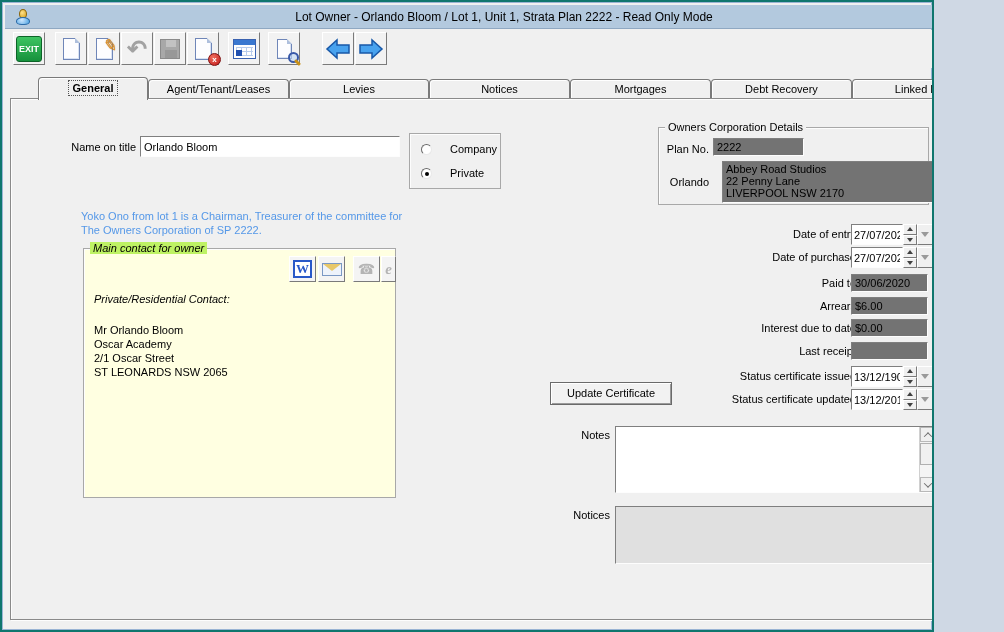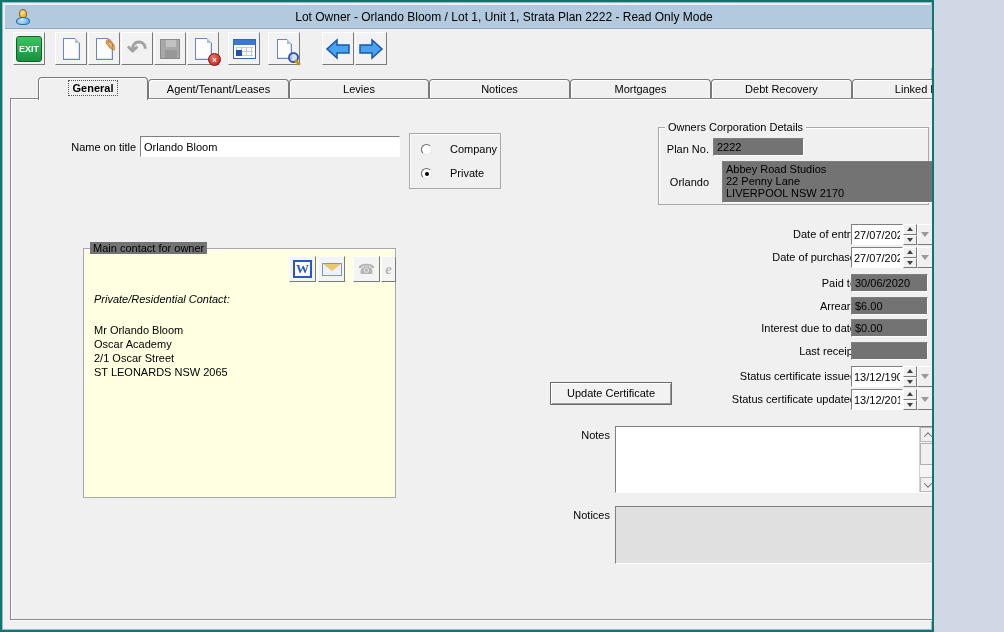--- a/index.html
+++ b/index.html
@@ -92,21 +92,21 @@
 
   .radio-row { position:absolute; display:flex; align-items:center; gap:18px; cursor:pointer; }
   .radio { width:11px; height:11px; border-radius:50%; background:#fff;
     border:1px solid; border-color:#6a6a6a #e8e8e8 #e8e8e8 #6a6a6a; position:relative; }
   .radio.checked:after { content:""; position:absolute; left:3px; top:3px; width:4px; height:4px;
     border-radius:50%; background:#000; }
 
   .info-blue { position:absolute; line-height:14px; }
 
   .contact-group { background:#ffffe1; }
-  .contact-group .legend { background:#737373; }
+  .contact-group .legend { background:#bef264;font-style:italic; }
   .cbtn { position:absolute; top:7px; width:27px; height:26px; background:#f4f4f4;
     border:1px solid; border-color:#ffffff #7a7a7a #7a7a7a #ffffff;
     display:flex; align-items:center; justify-content:center; cursor:pointer; }
   .word-inner { width:19px; height:18px; background:#fff; border:2px solid #2858c8;
     color:#2858c8; font-family:"Liberation Serif", serif; font-weight:bold; font-size:13px;
     line-height:14px; text-align:center; }
   .envelope { position:relative; width:20px; height:13px; background:#eef3fb; border:1px solid #7a98c4; }
   .envelope:before { content:""; position:absolute; left:0; top:0; width:0; height:0;
     border-left:9px solid transparent; border-right:9px solid transparent; border-top:7px solid #e8c86a; }
   .gray-glyph { color:#b4b4b4; font-size:14px; }
@@ -257,20 +257,24 @@
       <div class="lbl r" style="left:2px; top:15px; width:48px;">Plan No.</div>
       <input class="sunken ro" style="position: absolute; left: 54px; top: 10px; width: 91px; height: 18px;" readonly="" value="2222">
       <div class="lbl r" style="left:2px; top:48px; width:48px;">Orlando</div>
       <div class="sunken ro" style="position:absolute; left:54px; top:33px; width:211px; height:42px; line-height:12px; padding:1px 3px;margin-left:9px;">
         <div>Abbey Road Studios</div>
         <div>22 Penny Lane</div>
         <div>LIVERPOOL  NSW  2170</div>
       </div>
     </div>
 
+    <div class="info-blue" style="left:70px; top:110px; color:#5598e8;">
+      <div>Yoko Ono from lot 1 is a Chairman, Treasurer of the committee for</div>
+      <div>The Owners Corporation of SP 2222.</div>
+    </div>
 
     <div class="groupbox contact-group" style="left:72px; top:149px; width:313px; height:250px;">
       <span class="legend">Main contact for owner</span>
       <div class="cbtn" style="left:205px;">
         <span class="word-inner">W</span>
       </div>
       <div class="cbtn" style="left:234px;">
         <span class="envelope"></span>
       </div>
       <div class="cbtn" style="left:269px;">

